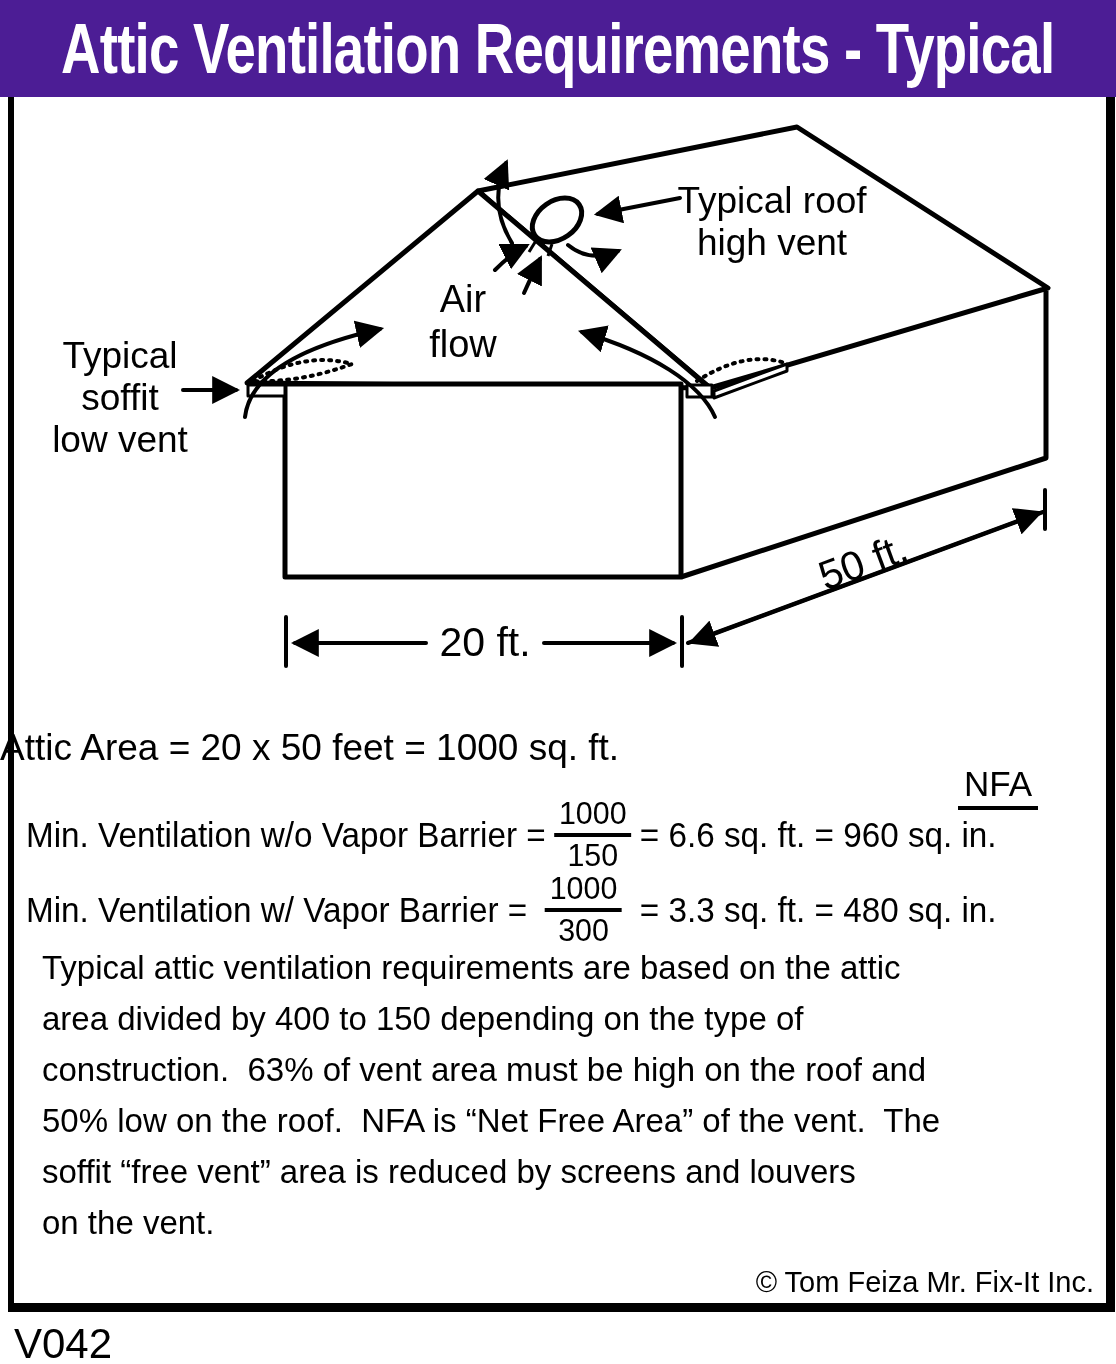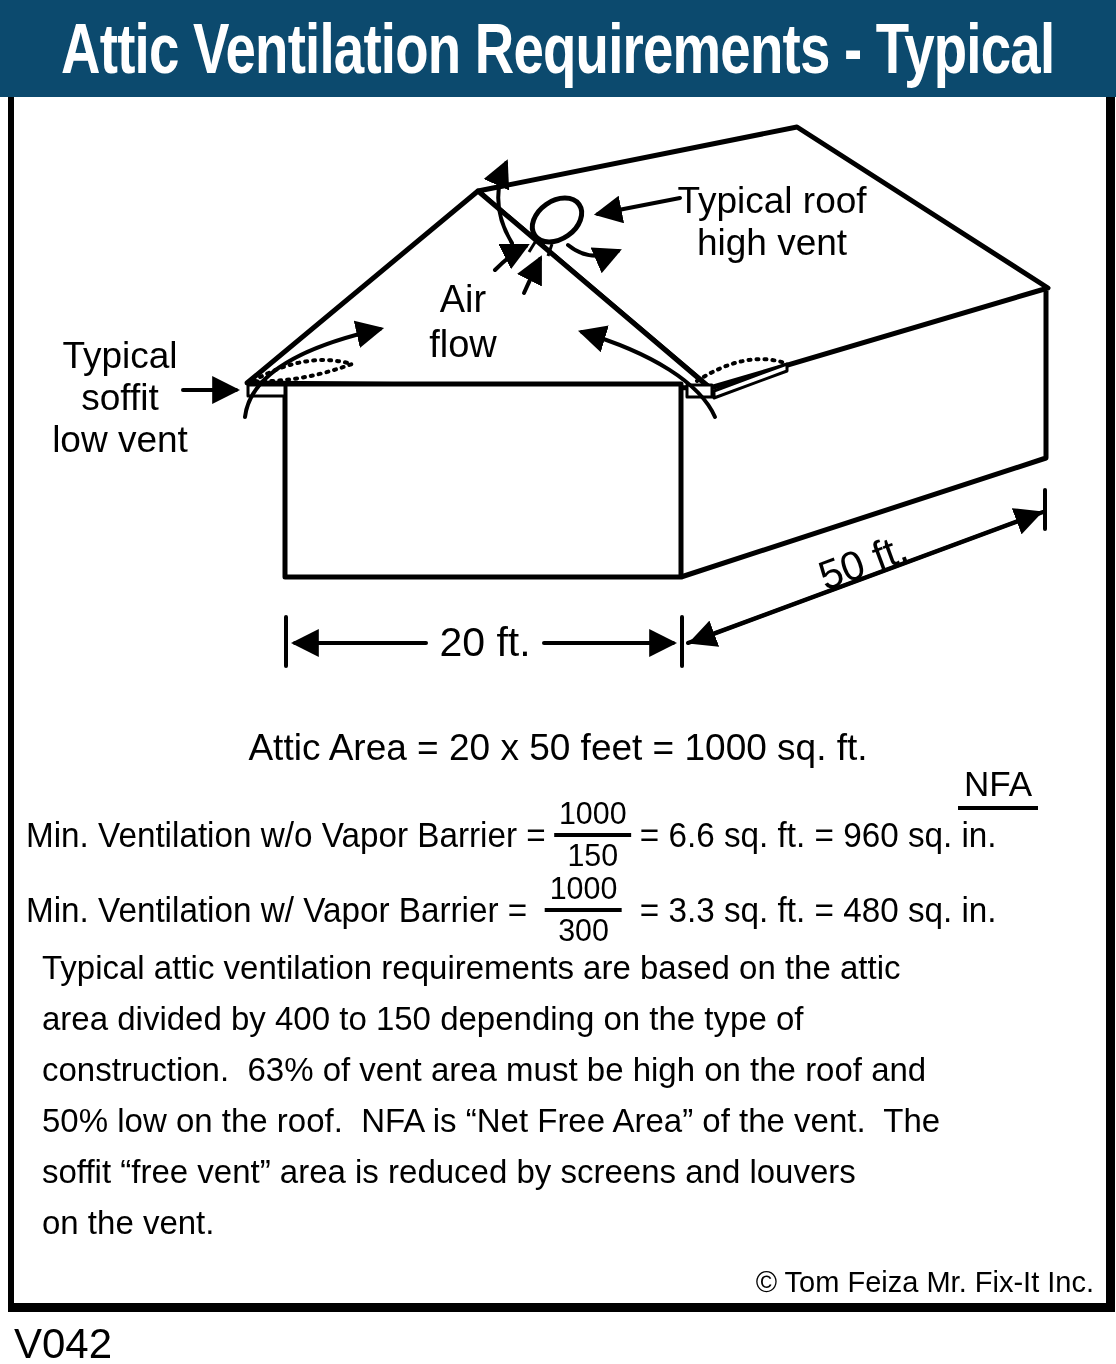--- a/index.html
+++ b/index.html
@@ -1,31 +1,31 @@
 <!DOCTYPE html>
 <html><head>
 <meta charset="utf-8">
 <style>
   html,body{margin:0;padding:0;background:#fff;}
   body{width:1116px;height:1364px;position:relative;font-family:"Liberation Sans",sans-serif;color:#000;overflow:hidden;}
 
-  .title-bar{position:absolute;left:0;top:0;width:1116px;height:97px;background:#0c4a6e;display:flex;align-items:center;justify-content:center;}
+  .title-bar{position:absolute;left:0;top:0;width:1116px;height:97px;background:#4c1d95;display:flex;align-items:center;justify-content:center;}
   .title-text{color:#fff;font-weight:bold;font-size:70px;white-space:nowrap;transform:scaleX(0.78);letter-spacing:-1px;}
 
   .frame{position:absolute;left:8px;top:97px;width:1092px;height:1206px;border-left:6px solid #000;border-right:9px solid #000;border-bottom:9px solid #000;background:#fff;}
 
   .diagram-svg{position:absolute;left:0;top:95px;}
 
   .ln{stroke:#000;stroke-width:5;stroke-linejoin:round;}
   .ln2{stroke:#000;stroke-width:3;stroke-linejoin:round;}
   .dot{stroke:#000;stroke-width:4;stroke-dasharray:2 6;stroke-linecap:round;fill:none;}
   .ar{stroke:#000;stroke-width:4;fill:none;stroke-linecap:round;}
   .svg-label{font-family:"Liberation Sans",sans-serif;fill:#000;}
 
-  .formula-area1{position:absolute;left:0;top:727px;width:1116px;text-align:center;font-size:37px;white-space:pre;}
+  .formula-area1{position:absolute;left:0;top:727px;width:1116px;font-size:37px;white-space:pre;}
   .nfa{position:absolute;left:950px;top:748px;width:96px;text-align:center;font-size:35px;margin-top:16px;}
   .nfa span{display:inline-block;border-bottom:4px solid #000;padding:0 6px 2px 6px;}
   .formula-row{position:absolute;left:26px;width:1080px;height:84px;display:flex;align-items:center;gap:9px;font-size:35px;white-space:pre;transform:scaleX(0.95);transform-origin:left center;}
   .formula-row.r2{top:793px;}
   .formula-row.r3{top:868px;}
   .frac{display:inline-flex;flex-direction:column;align-items:center;font-size:32px;line-height:1.12;}
   .frac .num{border-bottom:4px solid #000;padding:0 5px 1px 5px;}
   .frac .den{padding-top:1px;}
 
   .paragraph{position:absolute;left:42px;top:942px;width:1060px;font-size:33px;line-height:51px;}

